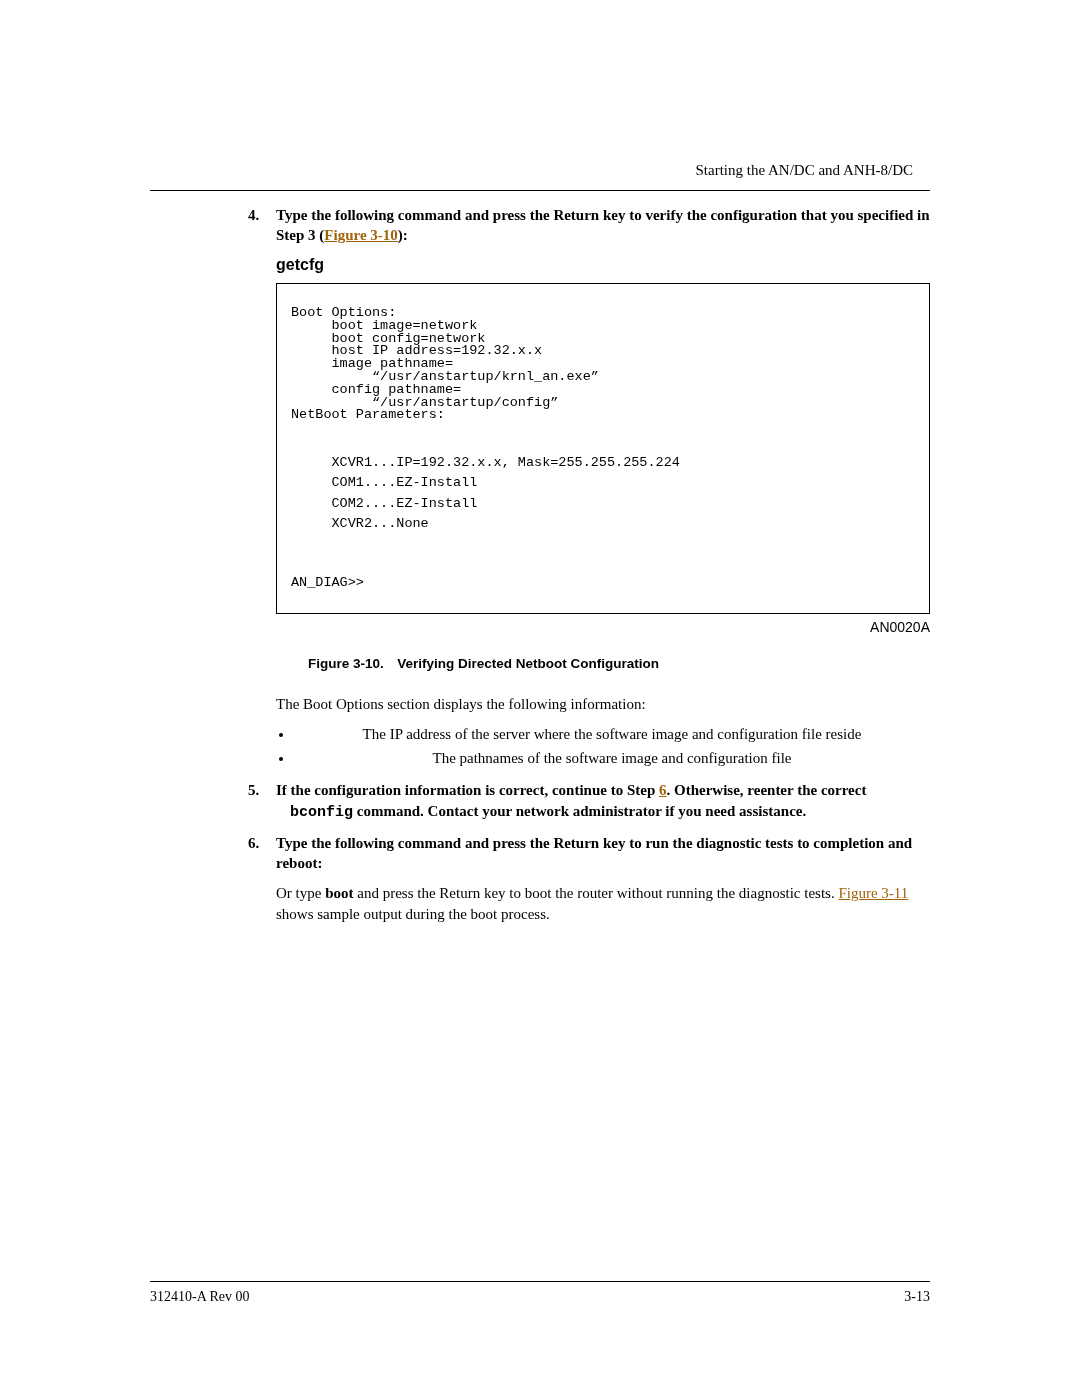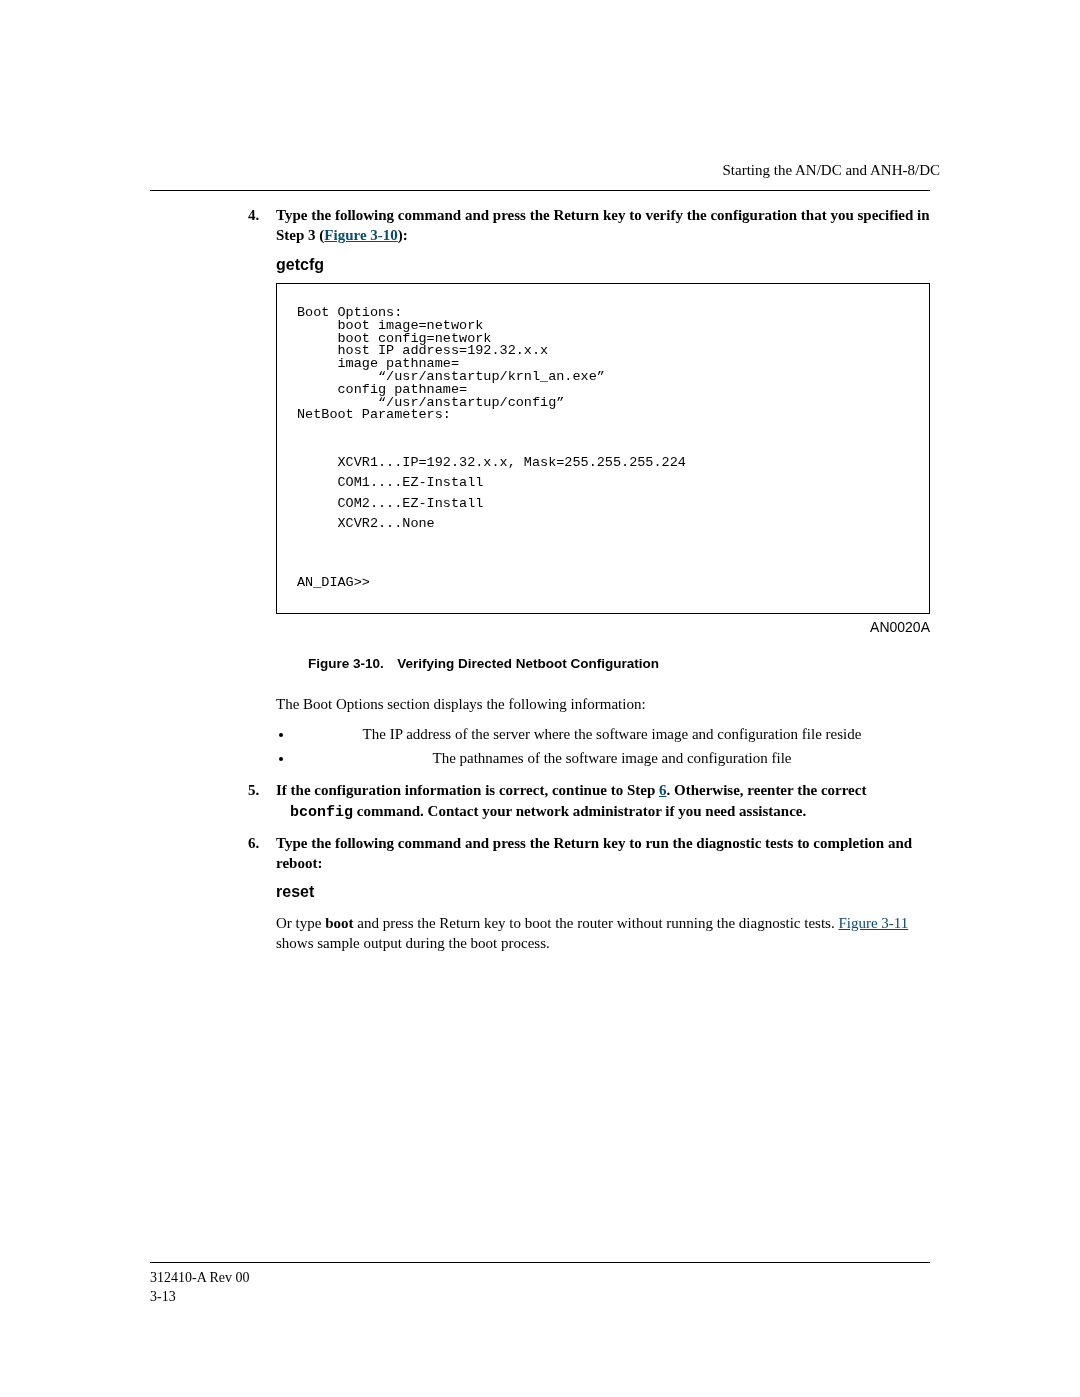--- a/index.html
+++ b/index.html
@@ -14,21 +14,21 @@
   .page {
     width: 1080px;
     height: 1397px;
     position: relative;
     box-sizing: border-box;
     padding: 160px 150px 0 150px;
   }
   .running-head {
     position: absolute;
     top: 160px;
-    right: 140px;
+    right: 167px;
     left: 150px;
     text-align: right;
     font-size: 15px;
   }
   hr.head-rule {
     position: absolute;
     top: 182px;
     left: 150px;
     right: 150px;
     border: none;
@@ -53,32 +53,32 @@
   ol.steps > li > .num {
     position: absolute;
     left: 0;
     top: 0;
     font-weight: bold;
   }
   .step-head {
     font-weight: bold;
   }
   a.xref {
-    color: #0c4a6e;
+    color: #a16207;
     text-decoration: underline;
   }
   .cmd {
     font-family: Arial, Helvetica, sans-serif;
     font-weight: bold;
     font-size: 16px;
     margin: 8px 0 8px 28px;
   }
   .pre-box {
     border: 1.5px solid #000;
-    padding: 8px 20px;
+    padding: 8px 14px;
     margin: 4px 0 4px 28px;
     font-family: "Courier New", monospace;
     font-size: 13.5px;
     white-space: pre;
     line-height: 1.1;
   }
   .pre-box .grp1 { line-height: 0.95; }
   .pre-box .grp2 { line-height: 1.5; margin-top: 16px; }
   .pre-box .blank { height: 12px; }
   .fig-id-small {
@@ -118,21 +118,20 @@
   }
   hr.foot-rule {
     border: none;
     border-top: 1px solid #000;
     margin: 0 0 6px 0;
   }
   .footer-row {
     display: flex;
     justify-content: space-between;
     font-size: 14px;
-    flex-direction: column;
   }
 </style>
 </head>
 <body>
 
 <div class="page">
 
   <div class="running-head">Starting the AN/DC and ANH-8/DC</div>
   <hr class="head-rule">
 
@@ -185,21 +184,20 @@
           <span>If the configuration information is correct, continue to Step&nbsp;</span><a href="#" class="xref">6</a><span>. Otherwise, reenter the correct </span><span class="mono-inline">bconfig</span><span> command. Contact your network administrator if you need assistance.</span>
         </span>
       </li>
 
       <li style="margin-top:10px;">
         <span class="num">6.</span>
         <span class="step-head">Type the following command and press the Return key to run the diagnostic tests to completion and reboot:</span>
       </li>
     </ol>
 
-    <div class="cmd">reset</div>
 
     <div class="body-p">
       <span>Or type </span><b>boot</b><span> and press the Return key to boot the router without running the diagnostic tests. </span><a href="#" class="xref">Figure 3-11</a><span> shows sample output during the boot process.</span>
     </div>
 
   </div>
 
   <div class="footer">
     <hr class="foot-rule">
     <div class="footer-row">

